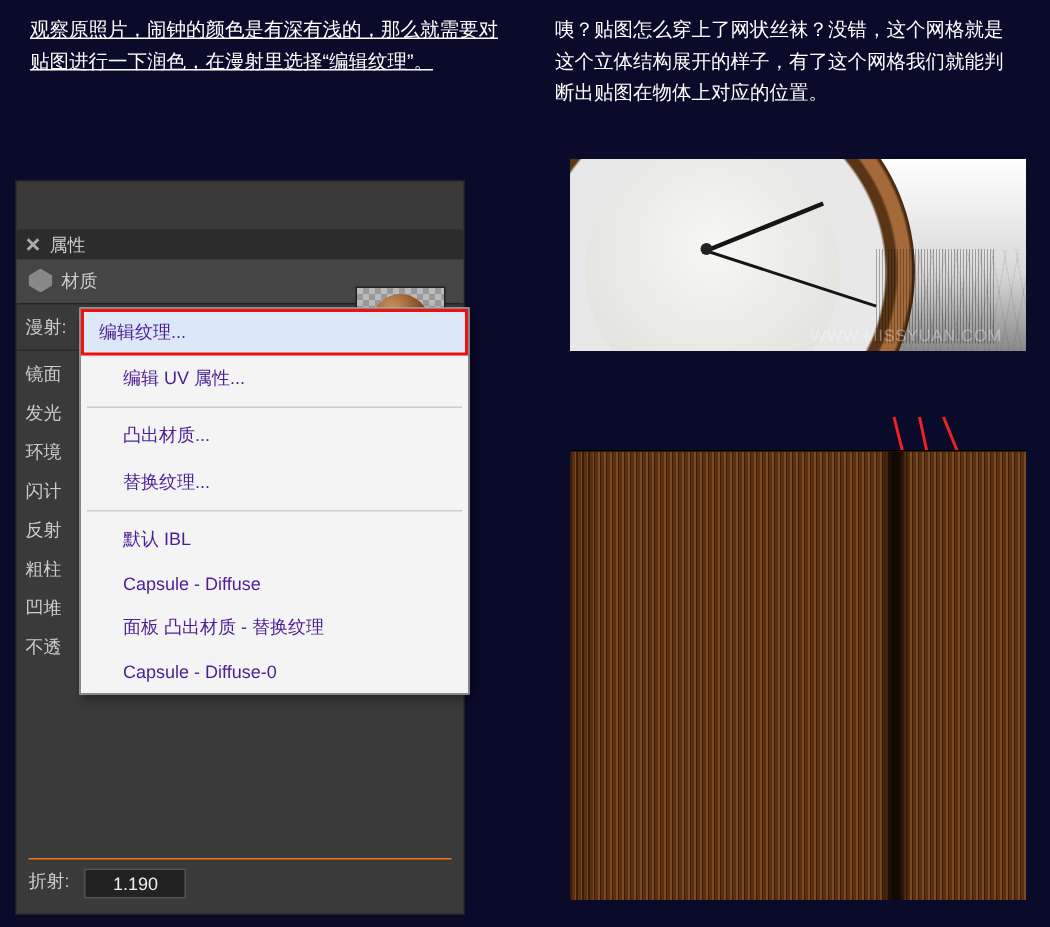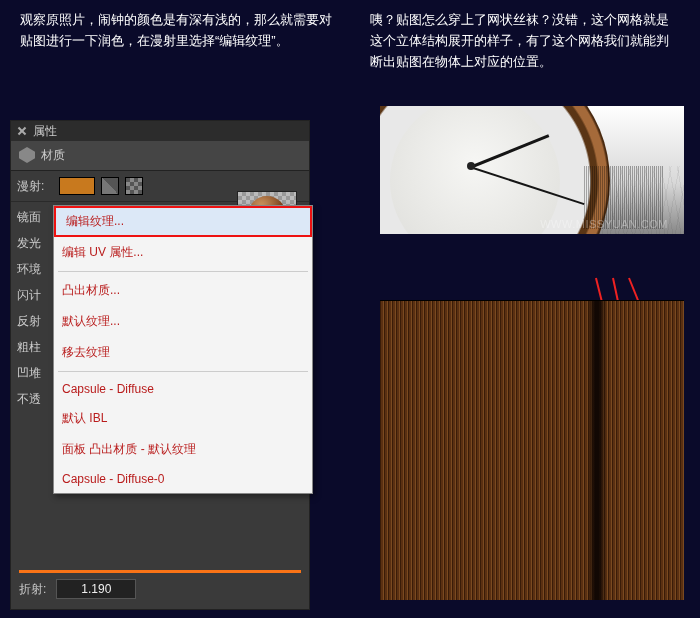--- a/index.html
+++ b/index.html
@@ -11,21 +11,21 @@
     color: #fff;
     overflow: hidden;
     position: relative;
   }
   .top-text {
     position: absolute;
     top: 10px;
     font-size: 13px;
     line-height: 1.6;
   }
-  .top-left { left: 20px; width: 320px; }
+  .top-left { left: 20px; width: 320px; text-decoration: underline; }
   .top-right { left: 370px; width: 310px; }
 
   
   .panel {
     position: absolute;
     top: 120px;
     left: 10px;
     width: 300px;
     height: 490px;
     background: #3a3a3a;
@@ -33,20 +33,21 @@
     font-size: 12px;
     color: #ccc;
   }
   .panel-titlebar {
     height: 20px;
     background: #2c2c2c;
     display: flex;
     align-items: center;
     padding: 0 6px;
     gap: 6px;
+    margin-top: 32px;
   }
   .panel-titlebar .close-icon {
     width: 10px; height: 10px; position: relative;
   }
   .panel-titlebar .close-icon::before,
   .panel-titlebar .close-icon::after {
     content: ""; position: absolute; background: #aaa; width: 2px; height: 10px; left: 4px;
   }
   .panel-titlebar .close-icon::before { transform: rotate(45deg); }
   .panel-titlebar .close-icon::after { transform: rotate(-45deg); }
@@ -95,43 +96,43 @@
   }
 
   .menu {
     position: absolute;
     top: 84px;
     left: 42px;
     width: 260px;
     background: #f4f4f4;
     border: 1px solid #888;
     box-shadow: 2px 3px 6px rgba(0,0,0,.4);
-    color: #b91c1c;
+    color: #4c1d95;
     font-size: 12px;
     z-index: 5;
   }
   .menu-item {
-    padding: 7px 8px;
+    padding: 7px 28px;
   }
   .menu-item.highlight {
     background: #dce8f7;
     border: 2px solid #e11;
     padding: 5px 10px;
   }
   .menu-sep { height: 1px; background: #ccc; margin: 3px 4px; }
 
   .refraction-row {
     position: absolute; bottom: 10px; left: 8px; right: 8px;
-    display: flex; align-items: center; gap: 10px;
-    border-top: 3px solid #f97316;
+    display: flex; gap: 10px;
+    border-top: 1px solid #f97316;
     padding-top: 6px;
   }
   .refraction-value {
     background: #222; color: #eee; border: 1px solid #555;
-    padding: 2px 10px; font-size: 12px; width: 80px; text-align: center;
+    padding: 2px 10px; font-size: 12px; width: 68px; text-align: center;
   }
 
   
   .clock-box {
     position: absolute;
     top: 106px;
     left: 380px;
     width: 304px;
     height: 128px;
     background: linear-gradient(#fff, #d8d8d8 60%, #888);
@@ -221,26 +222,25 @@
     <div class="prop-row">粗柱</div>
     <div class="prop-row">凹堆</div>
     <div class="prop-row">不透</div>
   </div>
 
   <div class="menu">
     <div class="menu-item highlight">编辑纹理...</div>
     <div class="menu-item">编辑 UV 属性...</div>
     <div class="menu-sep"></div>
     <div class="menu-item">凸出材质...</div>
-    <div class="menu-item">默认纹理...</div>
-    <div class="menu-item">移去纹理</div>
+    <div class="menu-item">替换纹理...</div>
     <div class="menu-sep"></div>
+    <div class="menu-item">默认 IBL</div>
     <div class="menu-item">Capsule - Diffuse</div>
-    <div class="menu-item">默认 IBL</div>
-    <div class="menu-item">面板 凸出材质 - 默认纹理</div>
+    <div class="menu-item">面板 凸出材质 - 替换纹理</div>
     <div class="menu-item">Capsule - Diffuse-0</div>
   </div>
 
   <div class="refraction-row">
     <span>折射:</span>
     <div class="refraction-value">1.190</div>
   </div>
 </div>
 
 <div class="clock-box">

